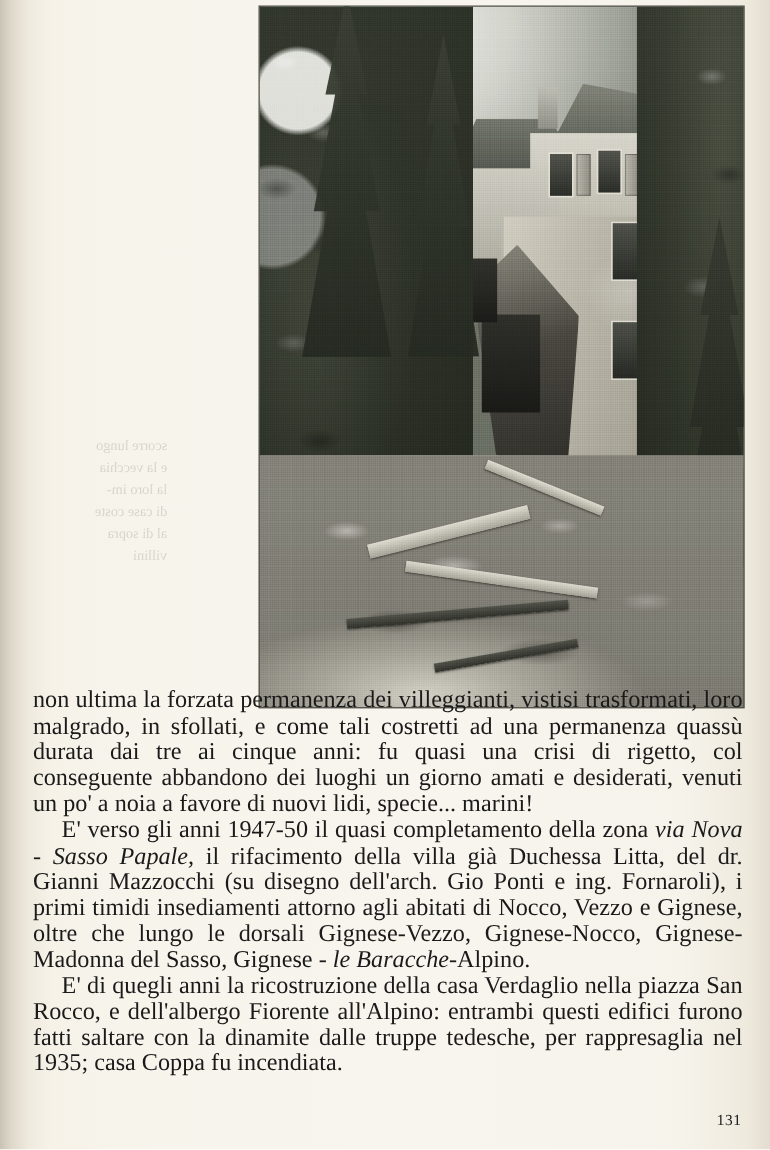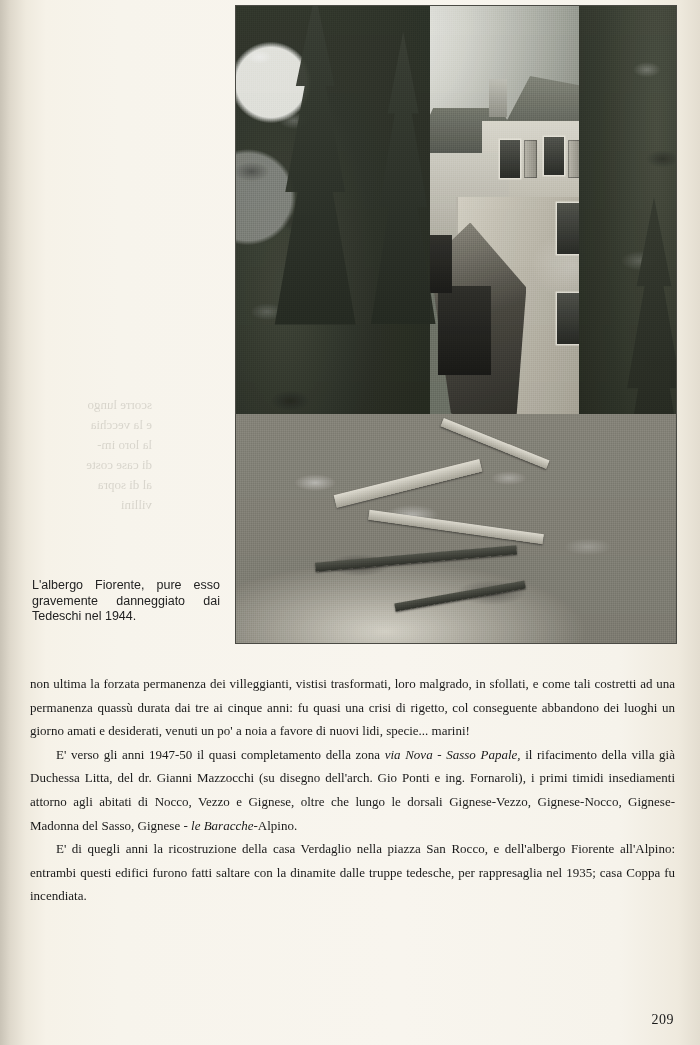--- a/index.html
+++ b/index.html
@@ -227,23 +227,23 @@
     font-size: 12.5px;
     line-height: 15.5px;
     color: #222;
     text-align: justify;
   }
 
   
   #body {
     position: absolute;
     left: 30px;
-    top: 672px;
+    top: 624px;
     width: 645px;
-    font-size: 13px;
+    font-size: 22px;
     line-height: 23.6px;
     text-align: justify;
     color: #1a1a1a;
   }
   #body p { margin: 0; }
   #body p.indent { text-indent: 26px; }
   .it { font-style: italic; }
 
   #folio {
     position: absolute;
@@ -306,23 +306,22 @@
       <div class="ph beam" style="left:30%; top:81%; width:40%; height:1.6%; transform:rotate(8deg);"></div>
       <div class="ph beam dark" style="left:18%; top:86%; width:46%; height:1.4%; transform:rotate(-5deg);"></div>
       <div class="ph beam" style="left:46%; top:68%; width:26%; height:1.4%; transform:rotate(22deg);"></div>
       <div class="ph beam dark" style="left:36%; top:92%; width:30%; height:1.2%; transform:rotate(-10deg);"></div>
 
       <div id="tone"></div>
       <div id="grain"></div>
     </div>
   </div>
 
-  <div id="caption">L'albergo Fiorente, pure esso gravemente danneggiato dai Tedeschi nel 1944.</div>
 
   <div id="body">
       <p><span>non ultima la forzata permanenza dei villeggianti, vistisi trasformati, loro malgrado, in sfollati, e come tali costretti ad una permanenza quassù durata dai tre ai cinque anni: fu quasi una crisi di rigetto, col conseguente abbandono dei luoghi un giorno amati e desiderati, venuti un po' a noia a favore di nuovi lidi, specie... marini!</span></p>
       <p class="indent"><span>E' verso gli anni 1947-50 il quasi completamento della zona </span><span class="it">via Nova - Sasso Papale,</span><span> il rifacimento della villa già Duchessa Litta, del dr. Gianni Mazzocchi (su disegno dell'arch. Gio Ponti e ing. Fornaroli), i primi timidi insediamenti attorno agli abitati di Nocco, Vezzo e Gignese, oltre che lungo le dorsali Gignese-Vezzo, Gignese-Nocco, Gignese-Madonna del Sasso, Gignese - </span><span class="it">le Baracche</span><span>-Alpino.</span></p>
       <p class="indent"><span>E' di quegli anni la ricostruzione della casa Verdaglio nella piazza San Rocco, e dell'albergo Fiorente all'Alpino: entrambi questi edifici furono fatti saltare con la dinamite dalle truppe tedesche, per rappresaglia nel 1935; casa Coppa fu incendiata.</span></p>
     </div>
 
-  <div id="folio">209</div>
+  <div id="folio">131</div>
 
 </div>
 
 </body></html>

